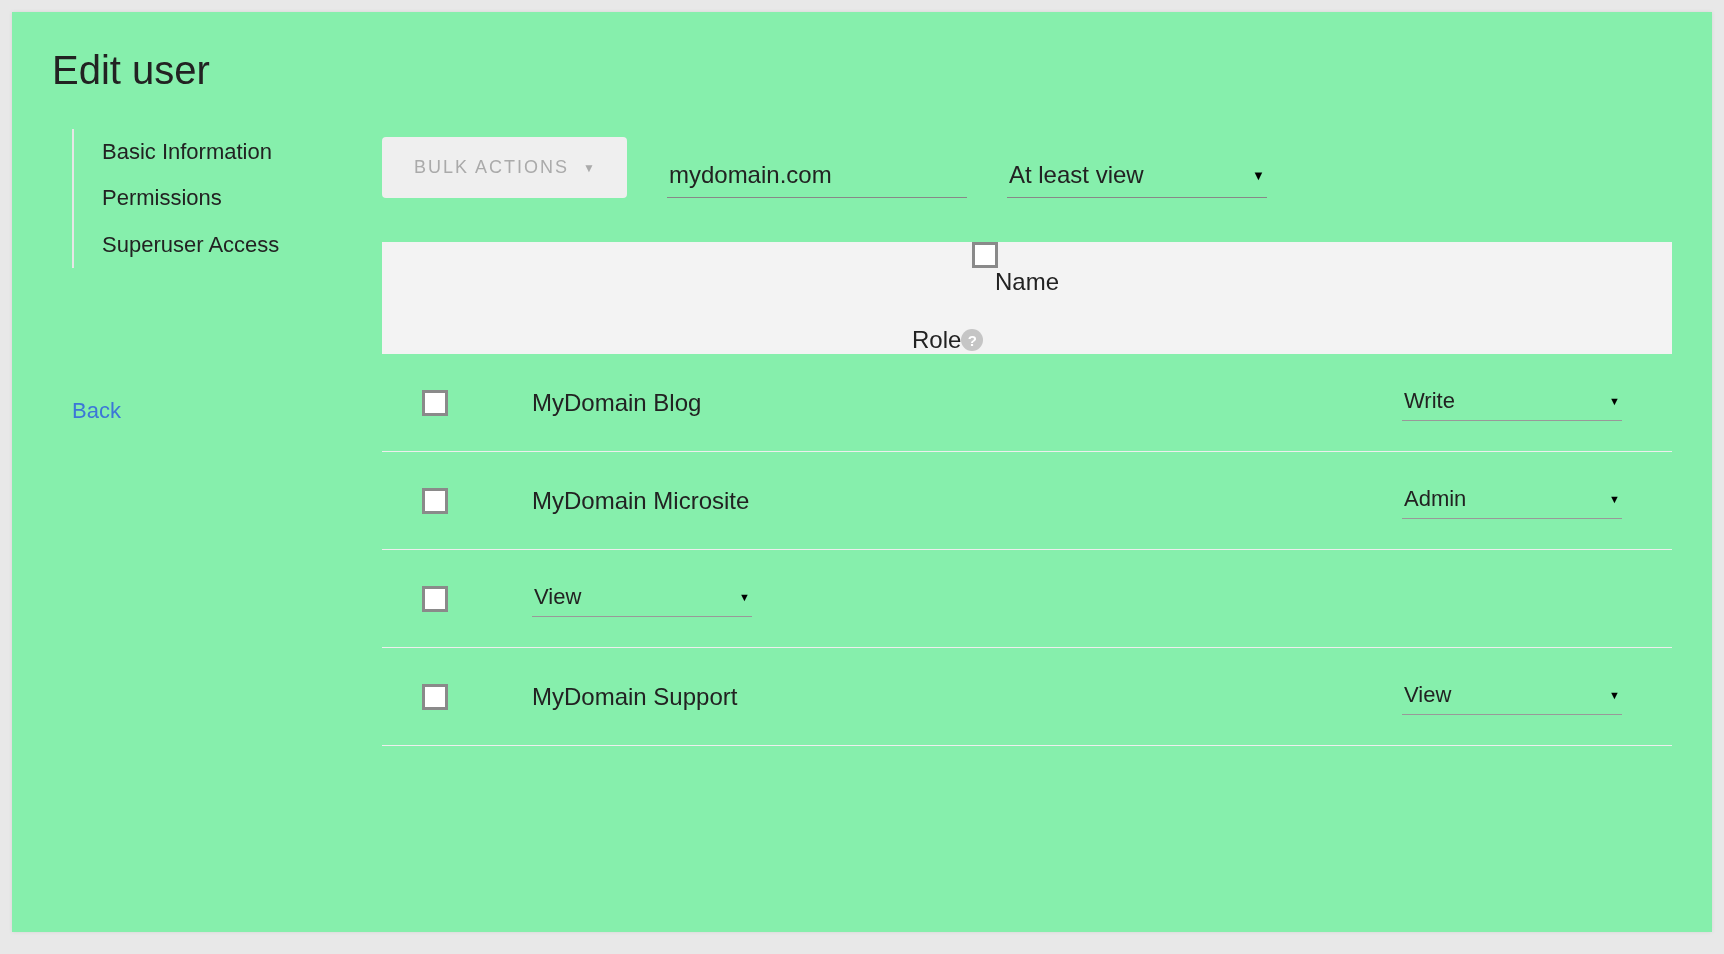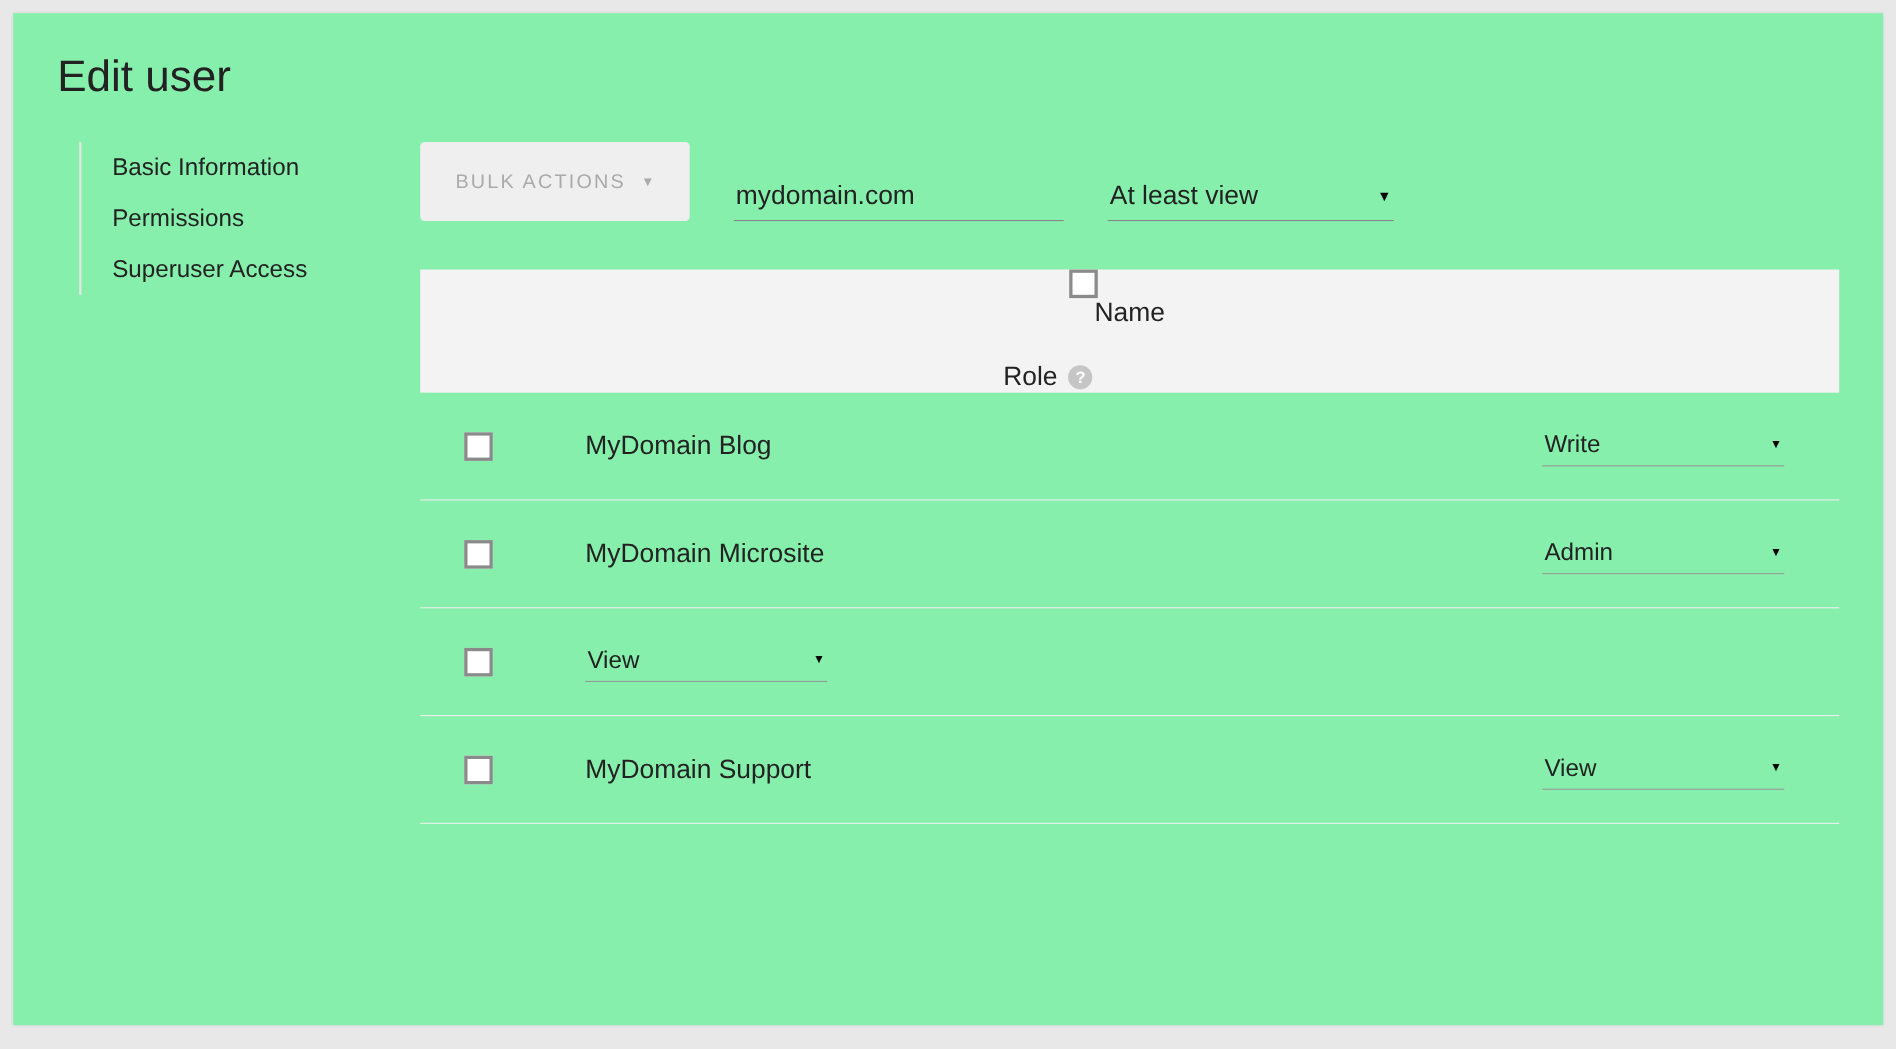--- a/index.html
+++ b/index.html
@@ -57,21 +57,21 @@
     .toolbar {
       display: flex;
       gap: 40px;
       align-items: flex-end;
       margin-bottom: 44px;
     }
     .bulk-btn {
       background: #efefef;
       border: none;
       border-radius: 4px;
-      height: 72px;
+      height: 61px;
       padding: 0 32px;
       display: flex;
       align-items: center;
       gap: 14px;
       cursor: pointer;
     }
     .bulk-btn-label {
       font-size: 18px;
       letter-spacing: 2px;
       color: #aaa;
@@ -126,21 +126,20 @@
       align-items: center;
     }
     .col-name {
       flex: 1;
       font-size: 24px;
     }
     .col-role {
       width: 230px;
       display: flex;
       align-items: center;
-      gap: 10px;
       font-size: 24px;
     }
     .help-icon {
       width: 22px;
       height: 22px;
       border-radius: 50%;
       background: #c5c5c5;
       color: #fff;
       font-size: 15px;
       display: inline-flex;
@@ -187,20 +186,21 @@
   <h1 class="page-title">Edit user</h1>
 
   <div class="body-row">
 
     <aside class="sidebar">
       <nav class="sidebar-nav">
         <div class="sidebar-item">Basic Information</div>
         <div class="sidebar-item active">Permissions</div>
         <div class="sidebar-item">Superuser Access</div>
       </nav>
+      <div class="back-link">Back</div>
     </aside>
 
     <main class="main">
 
       <div class="toolbar">
         <button class="bulk-btn">
           <span class="bulk-btn-label">BULK ACTIONS</span>
           <span class="bulk-btn-caret">▼</span>
         </button>
 

